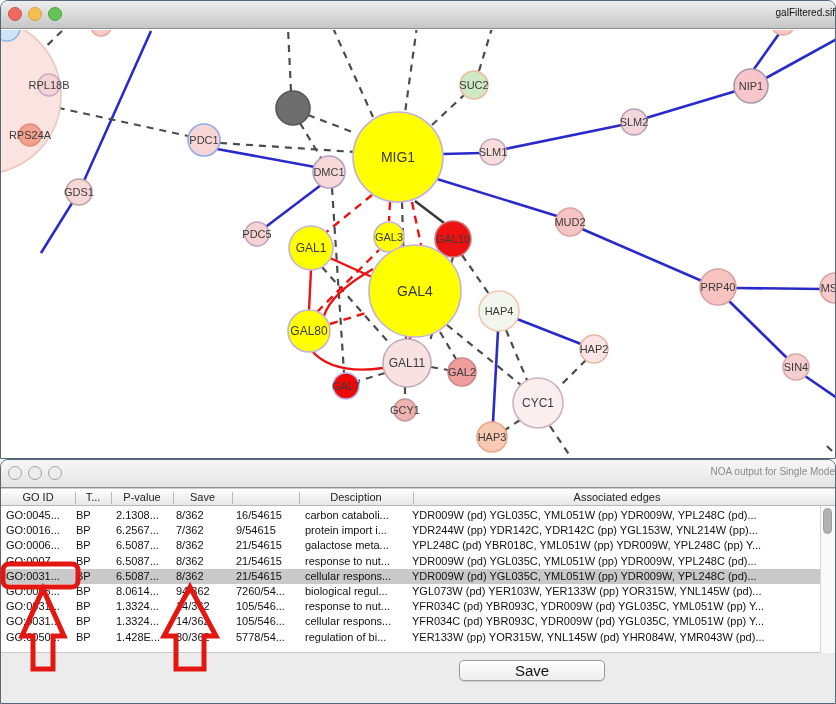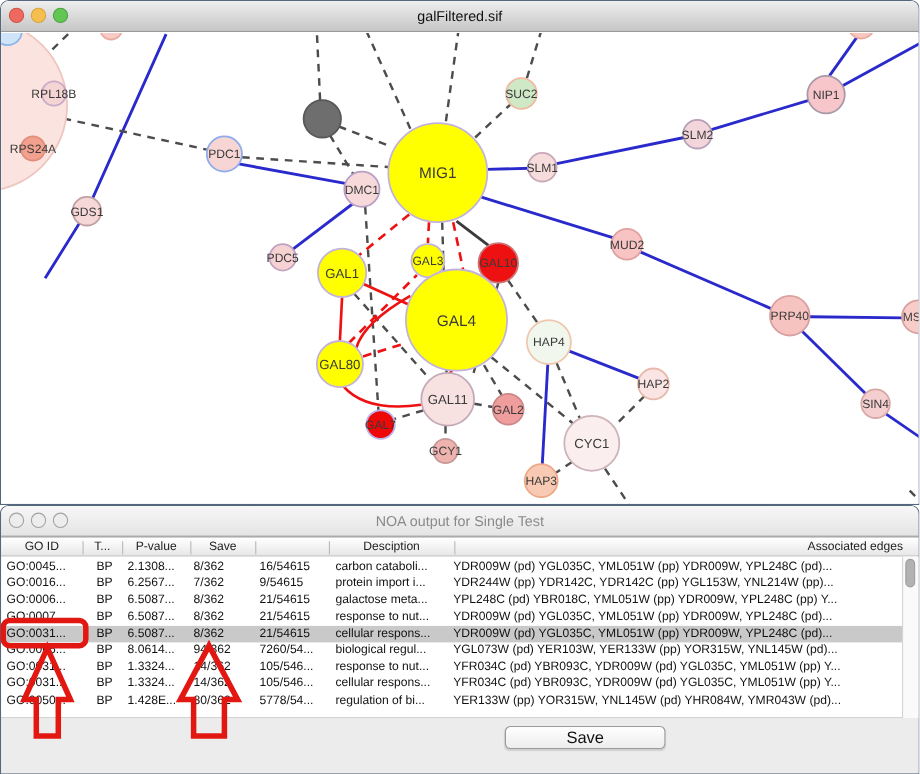--- a/index.html
+++ b/index.html
@@ -9,22 +9,22 @@
   *{box-sizing:border-box;}
   .screen{position:relative;width:836px;height:704px;overflow:hidden;
     font-family:"Liberation Sans",sans-serif;background:#fff;}
 
   
   .top-window{position:absolute;left:0;top:0;width:836px;height:459px;
     border:1px solid #55677c;border-radius:8px 8px 0 0;overflow:hidden;background:#fff;}
   .titlebar{position:relative;height:28px;
     background:linear-gradient(#eeeeee,#d2d2d2 70%,#c6c6c6);
     border-bottom:1px solid #8f8f8f;}
-  .titlebar .title{position:absolute;left:0;right:0;top:6px;text-align:center;
-    font-size:13px;color:#111;}
+  .titlebar .title{position:absolute;left:0;right:0;top:6px;text-align:right;
+    font-size:10px;color:#111;}
   .lights{position:absolute;left:7px;top:6px;display:flex;gap:6px;}
   .light{width:14px;height:14px;border-radius:50%;}
   .light.red{background:var(--tl-red,#ee6a5f);border:1px solid #cf5448;}
   .light.yellow{background:var(--tl-yellow,#f5bf4f);border:1px solid #d8a33c;}
   .light.green{background:var(--tl-green,#62c554);border:1px solid #4ea344;}
   .net-canvas{position:absolute;left:0;top:29px;width:836px;height:430px;background:#fff;}
   svg text{font-family:"Liberation Sans",sans-serif;fill:#3a3a3a;}
   path.blue{stroke:var(--accent-blue);stroke-width:2.6;fill:none;}
   path.dash{stroke:#4c4c4c;stroke-width:2.2;fill:none;stroke-dasharray:7 6;}
   path.dark{stroke:#3a3a3a;stroke-width:2.6;fill:none;}
@@ -41,21 +41,21 @@
     background:linear-gradient(#ffffff,#e7e7e7);
     border-top:1px solid #cdcdcd;border-bottom:1px solid #b9b9b9;}
   .hcell{position:absolute;top:2px;font-size:11px;color:#222;text-align:center;
     white-space:nowrap;overflow:hidden;}
   .hsep{position:absolute;top:3px;width:1px;height:12px;background:#b9b9b9;}
   .table-body{position:absolute;left:0;top:46px;width:836px;height:147px;background:#fff;
     border-bottom:1px solid #c9c9c9;overflow:hidden;}
   .trow{position:relative;width:820px;height:15.2px;line-height:15.2px;font-size:11px;color:#111;}
   .trow.sel{background:var(--sel-gray);}
   .tcell{position:absolute;top:0;white-space:nowrap;overflow:hidden;}
-  .c0{left:5px;width:68px;}  .c1{left:75px;width:38px;text-align:center;} .c2{left:115px;width:58px;}
+  .c0{left:5px;width:68px;}  .c1{left:75px;width:38px;} .c2{left:115px;width:58px;}
   .c3{left:175px;width:58px;}.c4{left:235px;width:66px;}.c5{left:304px;width:105px;}
   .c6{left:411px;width:408px;}
   .vscroll{position:absolute;right:0;top:46px;width:15px;height:147px;background:#fafafa;
     border-left:1px solid #d4d4d4;}
   .vthumb{position:absolute;left:2px;top:2px;width:9px;height:26px;border-radius:5px;
     background:#b2b2b2;border:1px solid #9d9d9d;}
   .button-bar{position:absolute;left:0;top:193px;width:836px;height:52px;background:#ececec;}
   .mac-btn{position:absolute;top:7px;height:21px;border:1px solid #9b9b9b;border-radius:5px;
     background:linear-gradient(#ffffff,#ededed);font-size:15px;color:#111;
     font-family:"Liberation Sans",sans-serif;box-shadow:0 1px 1px rgba(0,0,0,.12);}
@@ -199,36 +199,36 @@
       </svg>
   </div>
 
   <div class="bottom-window">
     <div class="titlebar inactive">
       <div class="lights">
         <span class="light hollow"></span>
         <span class="light hollow"></span>
         <span class="light hollow"></span>
       </div>
-      <div class="title">NOA output for Single Test</div>
+      <div class="title">NOA output for Single Mode</div>
     </div>
 
     <div class="table-header" id="thead">
         <span class="hcell" style="left: 0px; width: 74px;">GO ID</span>
         <span class="hcell" style="left: 74px; width: 36px;">T...</span>
         <span class="hsep" style="left: 74px;"></span>
         <span class="hcell" style="left: 110px; width: 62px;">P-value</span>
         <span class="hsep" style="left: 110px;"></span>
         <span class="hcell" style="left: 172px; width: 59px;">Save</span>
         <span class="hsep" style="left: 172px;"></span>
         <span class="hcell" style="left: 231px; width: 67px; margin-top: 20px;">Referen...</span>
         <span class="hsep" style="left: 231px;"></span>
         <span class="hcell" style="left: 298px; width: 114px;">Desciption</span>
         <span class="hsep" style="left: 298px;"></span>
-        <span class="hcell" style="left: 412px; width: 408px; text-align: right;">Associated edges</span>
+        <span class="hcell" style="left: 412px; width: 408px;">Associated edges</span>
         <span class="hsep" style="left: 412px;"></span>
       </div>
     <div class="table-body" id="tbody" style="padding-top: 2px;">
         <div class="trow">
           <span class="tcell c0">GO:0045...</span>
           <span class="tcell c1">BP</span>
           <span class="tcell c2">2.1308...</span>
           <span class="tcell c3">8/362</span>
           <span class="tcell c4">16/54615</span>
           <span class="tcell c5">carbon cataboli...</span>

